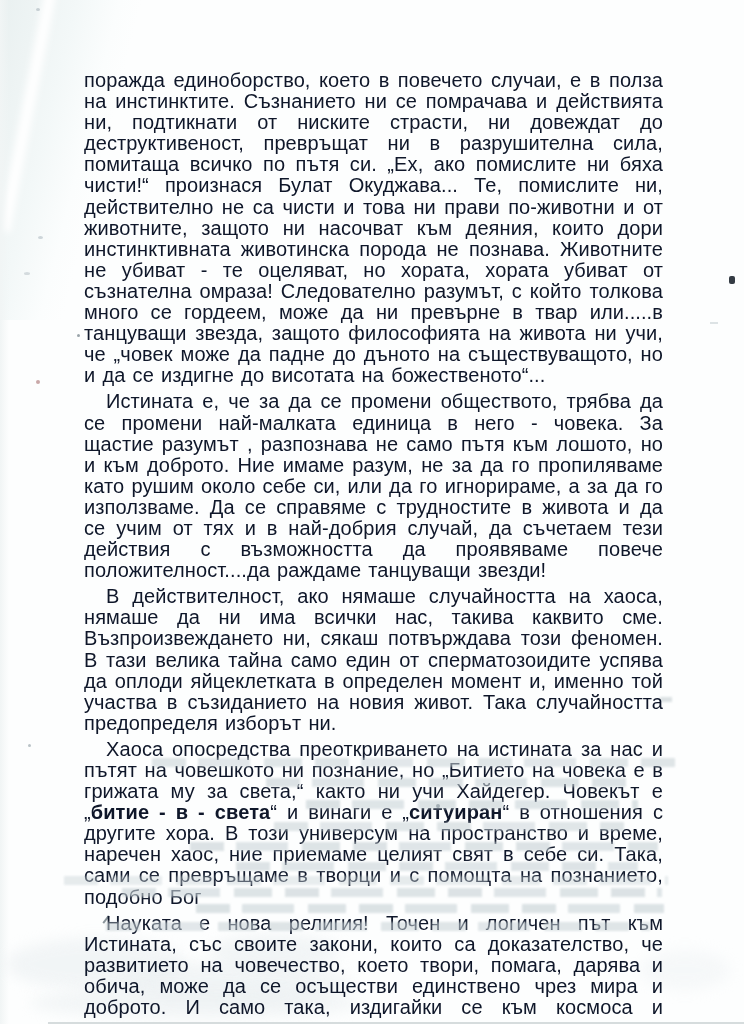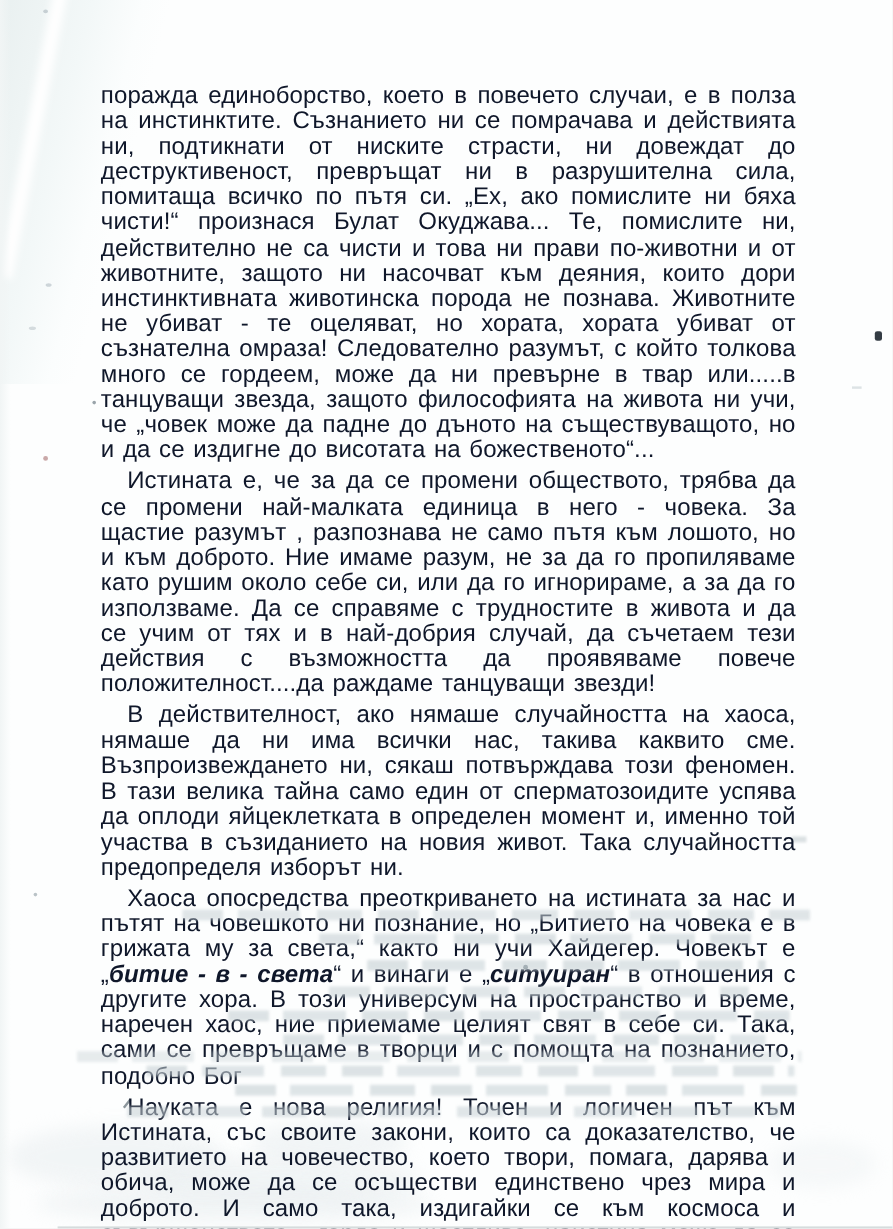--- a/index.html
+++ b/index.html
@@ -59,21 +59,21 @@
     position:absolute;left:84px;top:70px;width:579px;
     color:#0f172a;
     font-size:20px;
     line-height:21.1px;
     text-align:justify;
     word-spacing:1.5px;
     letter-spacing:0.1px;
   }
   .text-block p{margin:0 0 5px 0;}
   .text-block p.indent{text-indent:22px;}
-  .text-block .b{font-weight:bold;font-style:italic;}
+  .text-block .b{font-weight:bold;}
 
   
   .ghost{position:absolute;left:60px;top:756px;width:620px;pointer-events:none;}
   .ghost-line{
     position:absolute;height:9px;
     background:repeating-linear-gradient(90deg,
       #c7d1d5 0px,#c7d1d5 34px,
       rgba(255,255,255,0) 34px,rgba(255,255,255,0) 46px,
       #ccd6da 46px,#ccd6da 98px,
       rgba(255,255,255,0) 98px,rgba(255,255,255,0) 112px,

